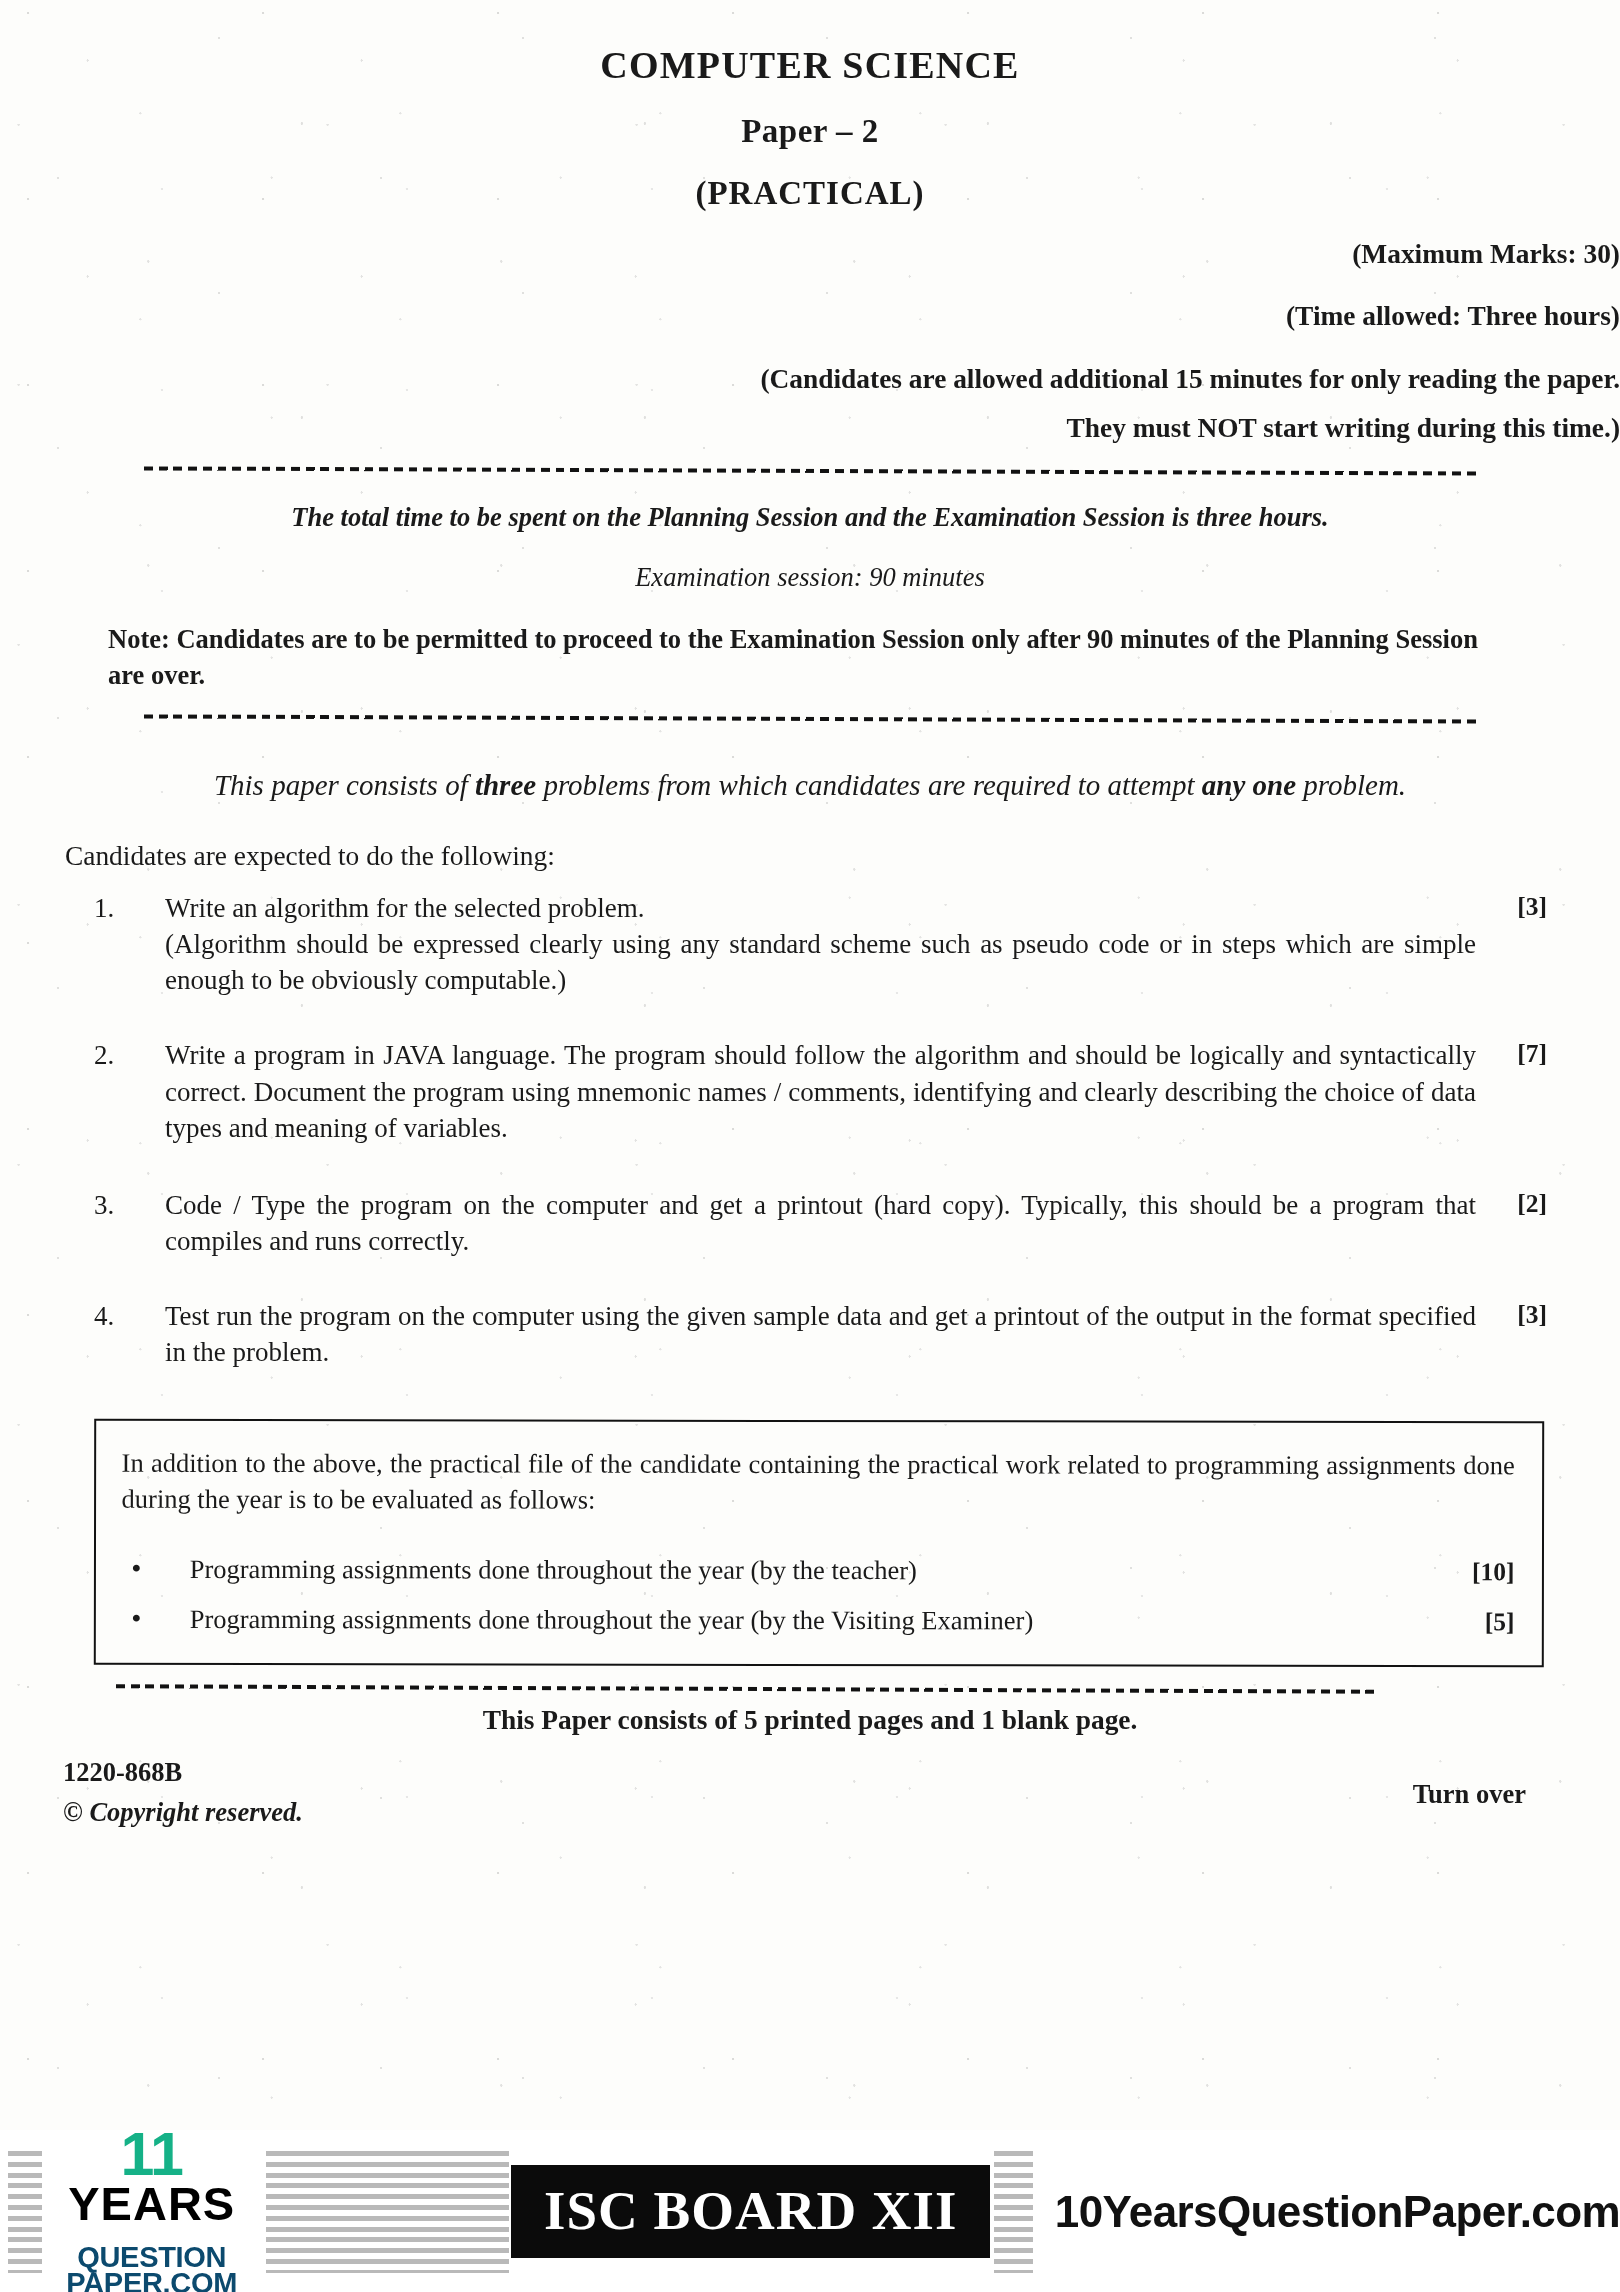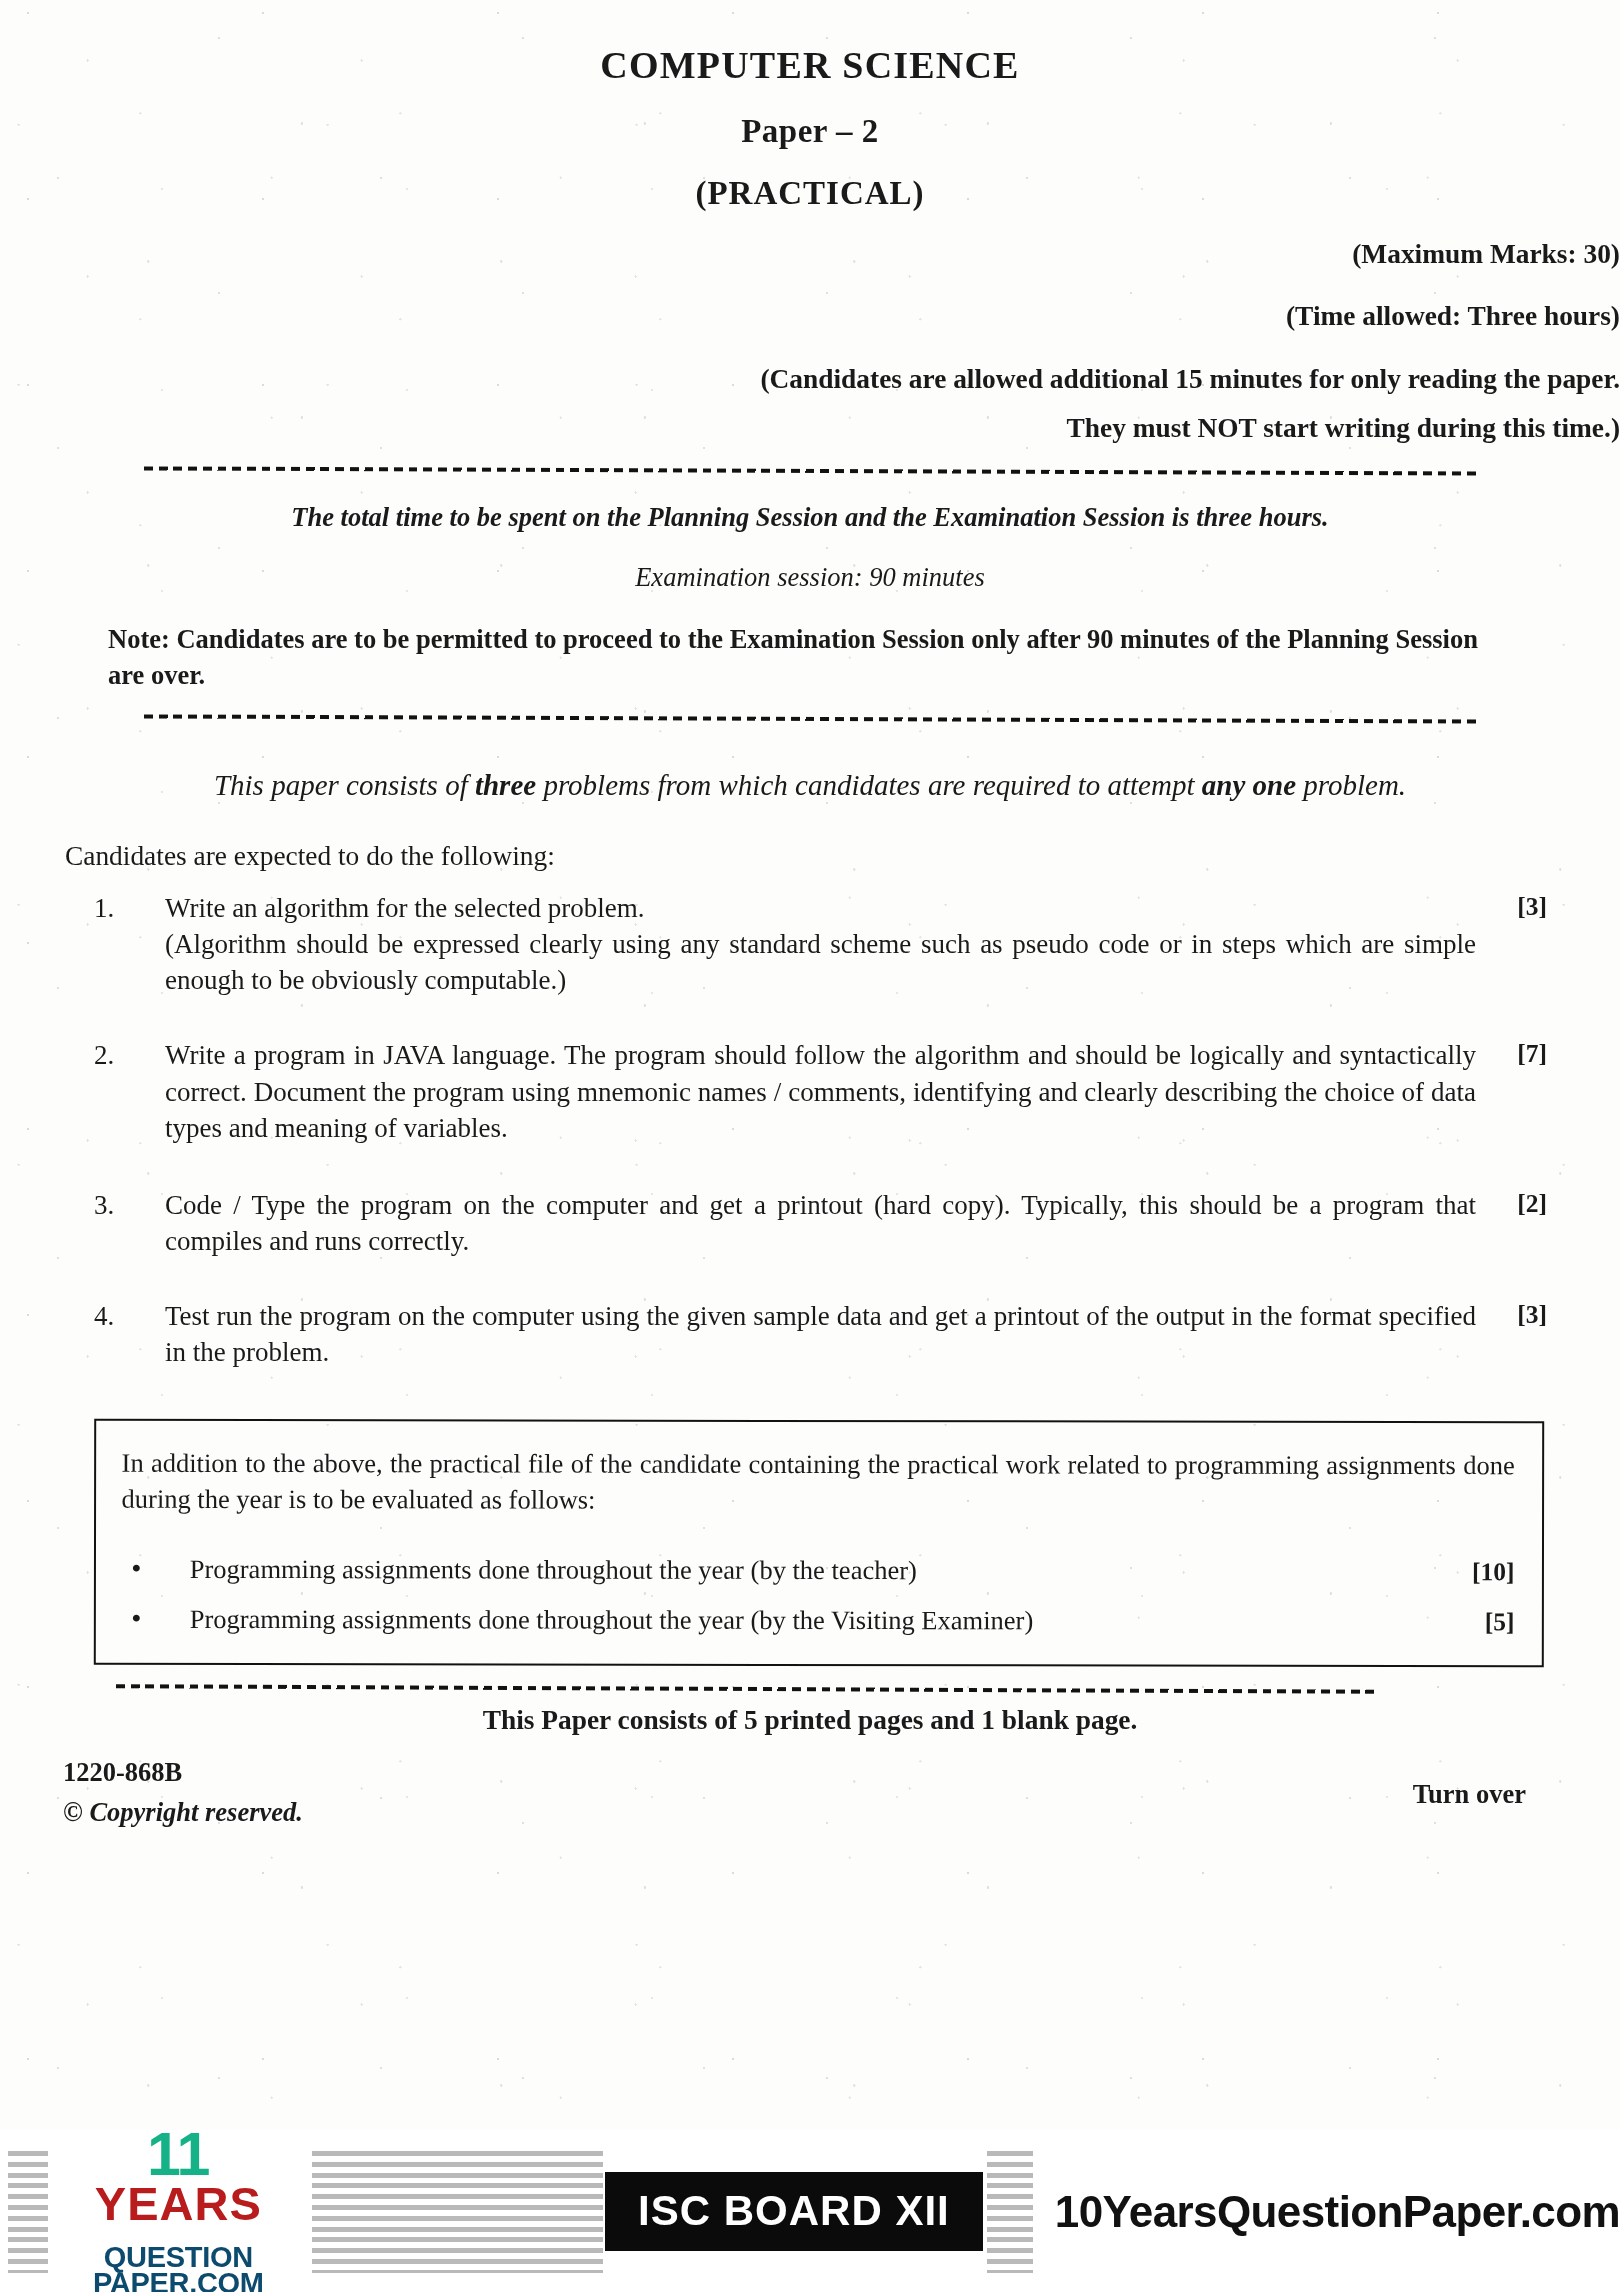--- a/index.html
+++ b/index.html
@@ -221,37 +221,37 @@
   }
   #logo-10 {
     font-size: 61px;
     font-weight: bold;
     color: #15b187;
     letter-spacing: -1px;
   }
   #logo-years {
     font-size: 47px;
     font-weight: bold;
-    color: #b91c1c;
+    color: #000000;
     letter-spacing: 1px;
   }
   #logo-qp {
     font-size: 29px;
     font-weight: bold;
     color: #0c4a6e;
     letter-spacing: -0.3px;
     margin-top: 18px;
   }
 
   #isc-plate {
     background: #0b0b0b;
     color: #ffffff;
-    font-family: Liberation Sans, sans-serif;
-    font-weight: bold;
-    font-size: 42px;
+    font-family: Liberation Serif, serif;
+    font-weight: bold;
+    font-size: 55px;
     letter-spacing: 1px;
     padding: 17.6px 33px 19.6px;
     margin-left: 2px;
     line-height: 1;
     white-space: nowrap;
   }
 
   #site-url {
     margin-left: 21.6px;
     font-family: "Liberation Sans", "DejaVu Sans", sans-serif;

